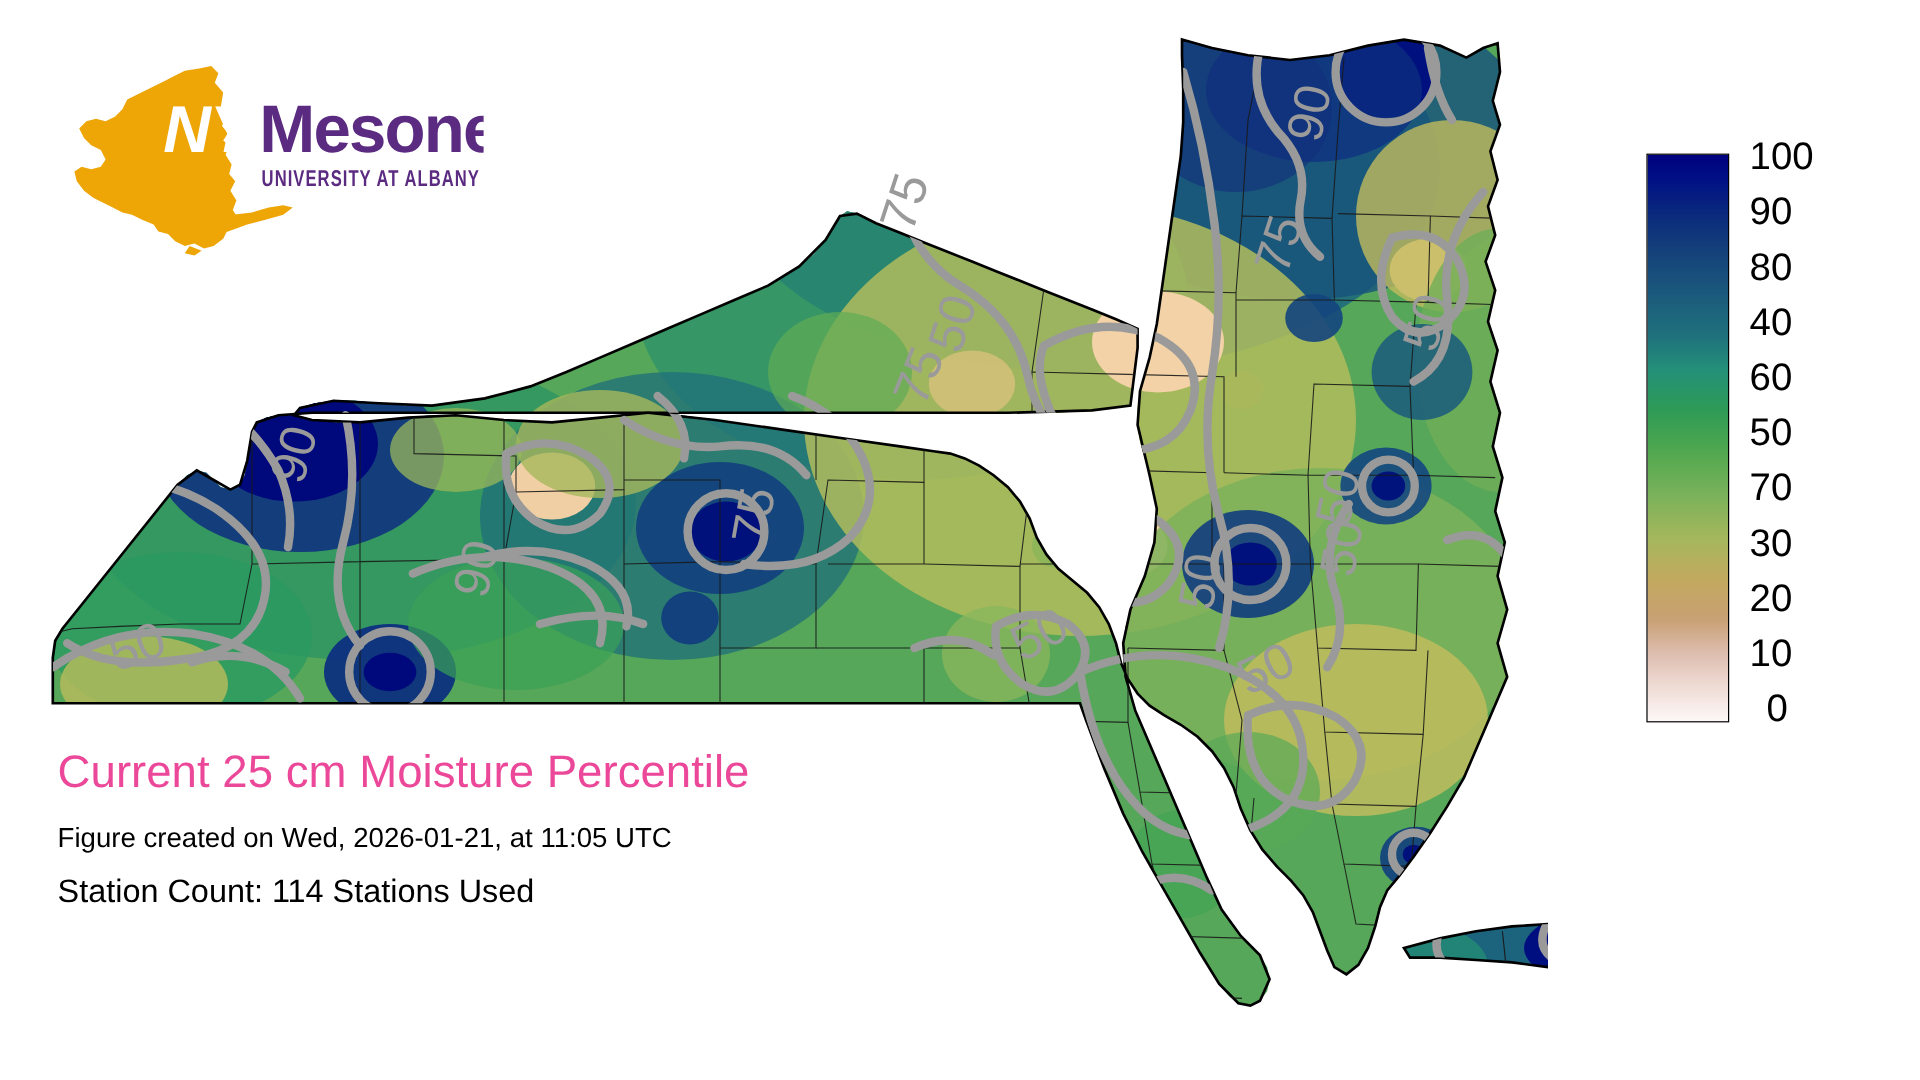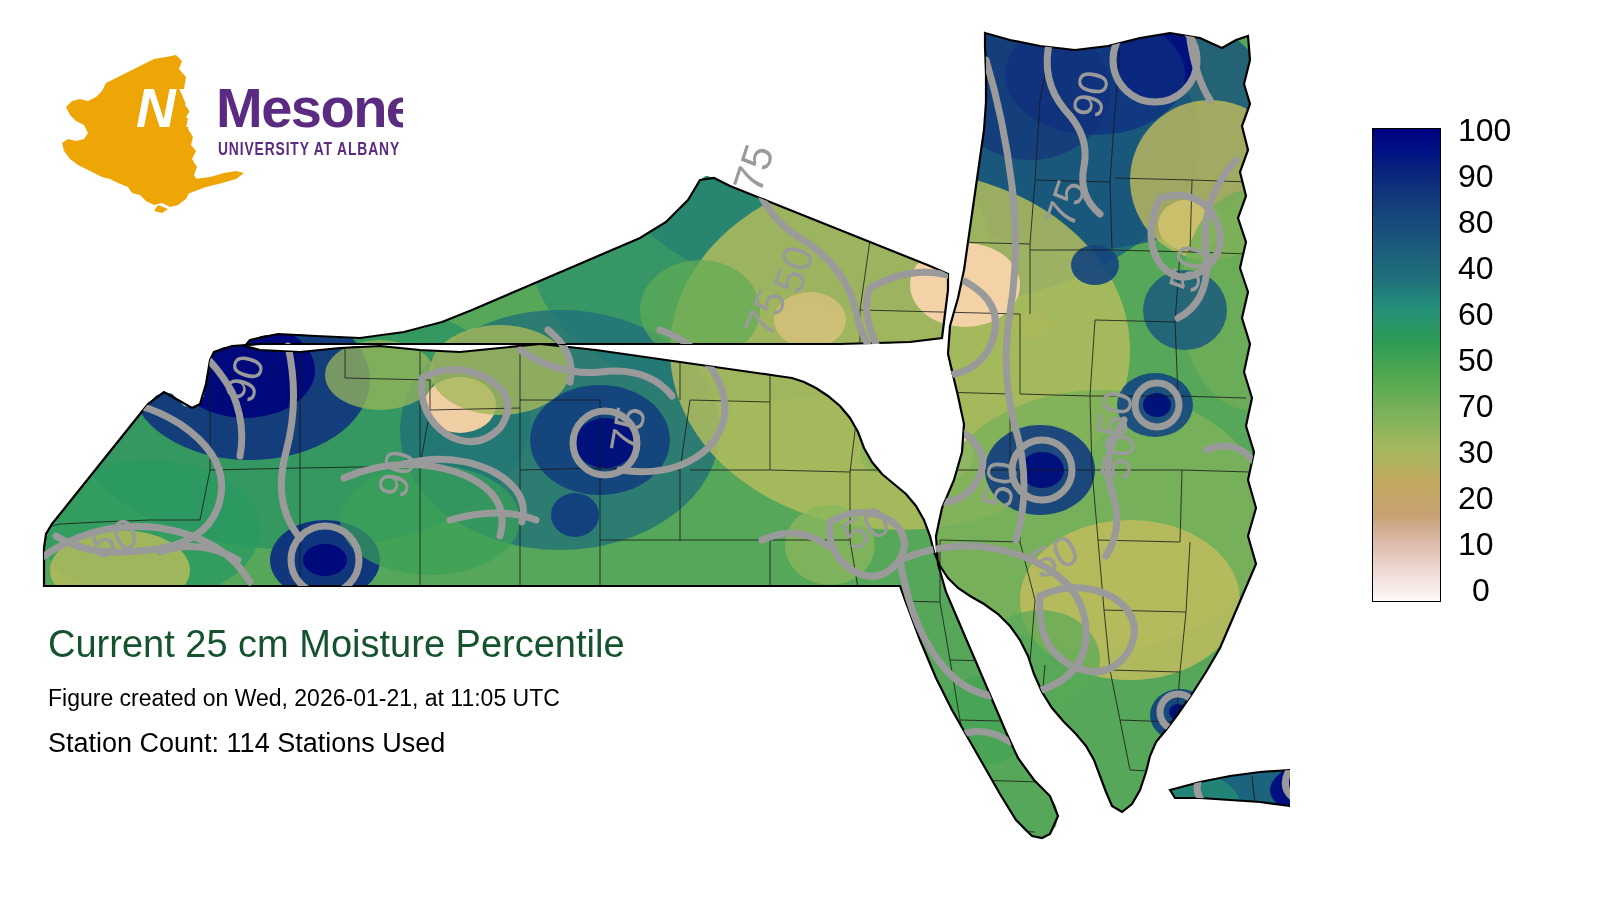--- a/index.html
+++ b/index.html
@@ -45,21 +45,21 @@
       #fdf8f7 100%);
   }
   .cb-tick{
     position:absolute;left:86px;
     font-size:32px;color:#000;line-height:1;
     white-space:nowrap;
   }
 
   
   #caption{position:absolute;left:48px;top:625px;width:900px;}
-  #caption-title{font-size:38px;color:#14532d;line-height:1.0;white-space:nowrap;}
+  #caption-title{font-size:38px;color:#ec4899;line-height:1.0;white-space:nowrap;}
   #caption-created{font-size:23px;color:#000;line-height:1.0;margin-top:24px;white-space:nowrap;}
   #caption-stations{font-size:27px;color:#000;line-height:1.0;margin-top:20px;white-space:nowrap;}
   #footnote{
     position:absolute;left:46px;top:832px;
     font-size:17.5px;color:#000;white-space:nowrap;line-height:1;
   }
   #footnote sup{font-size:11px;vertical-align:super;line-height:0;}
 </style>
 </head>
 <body>

